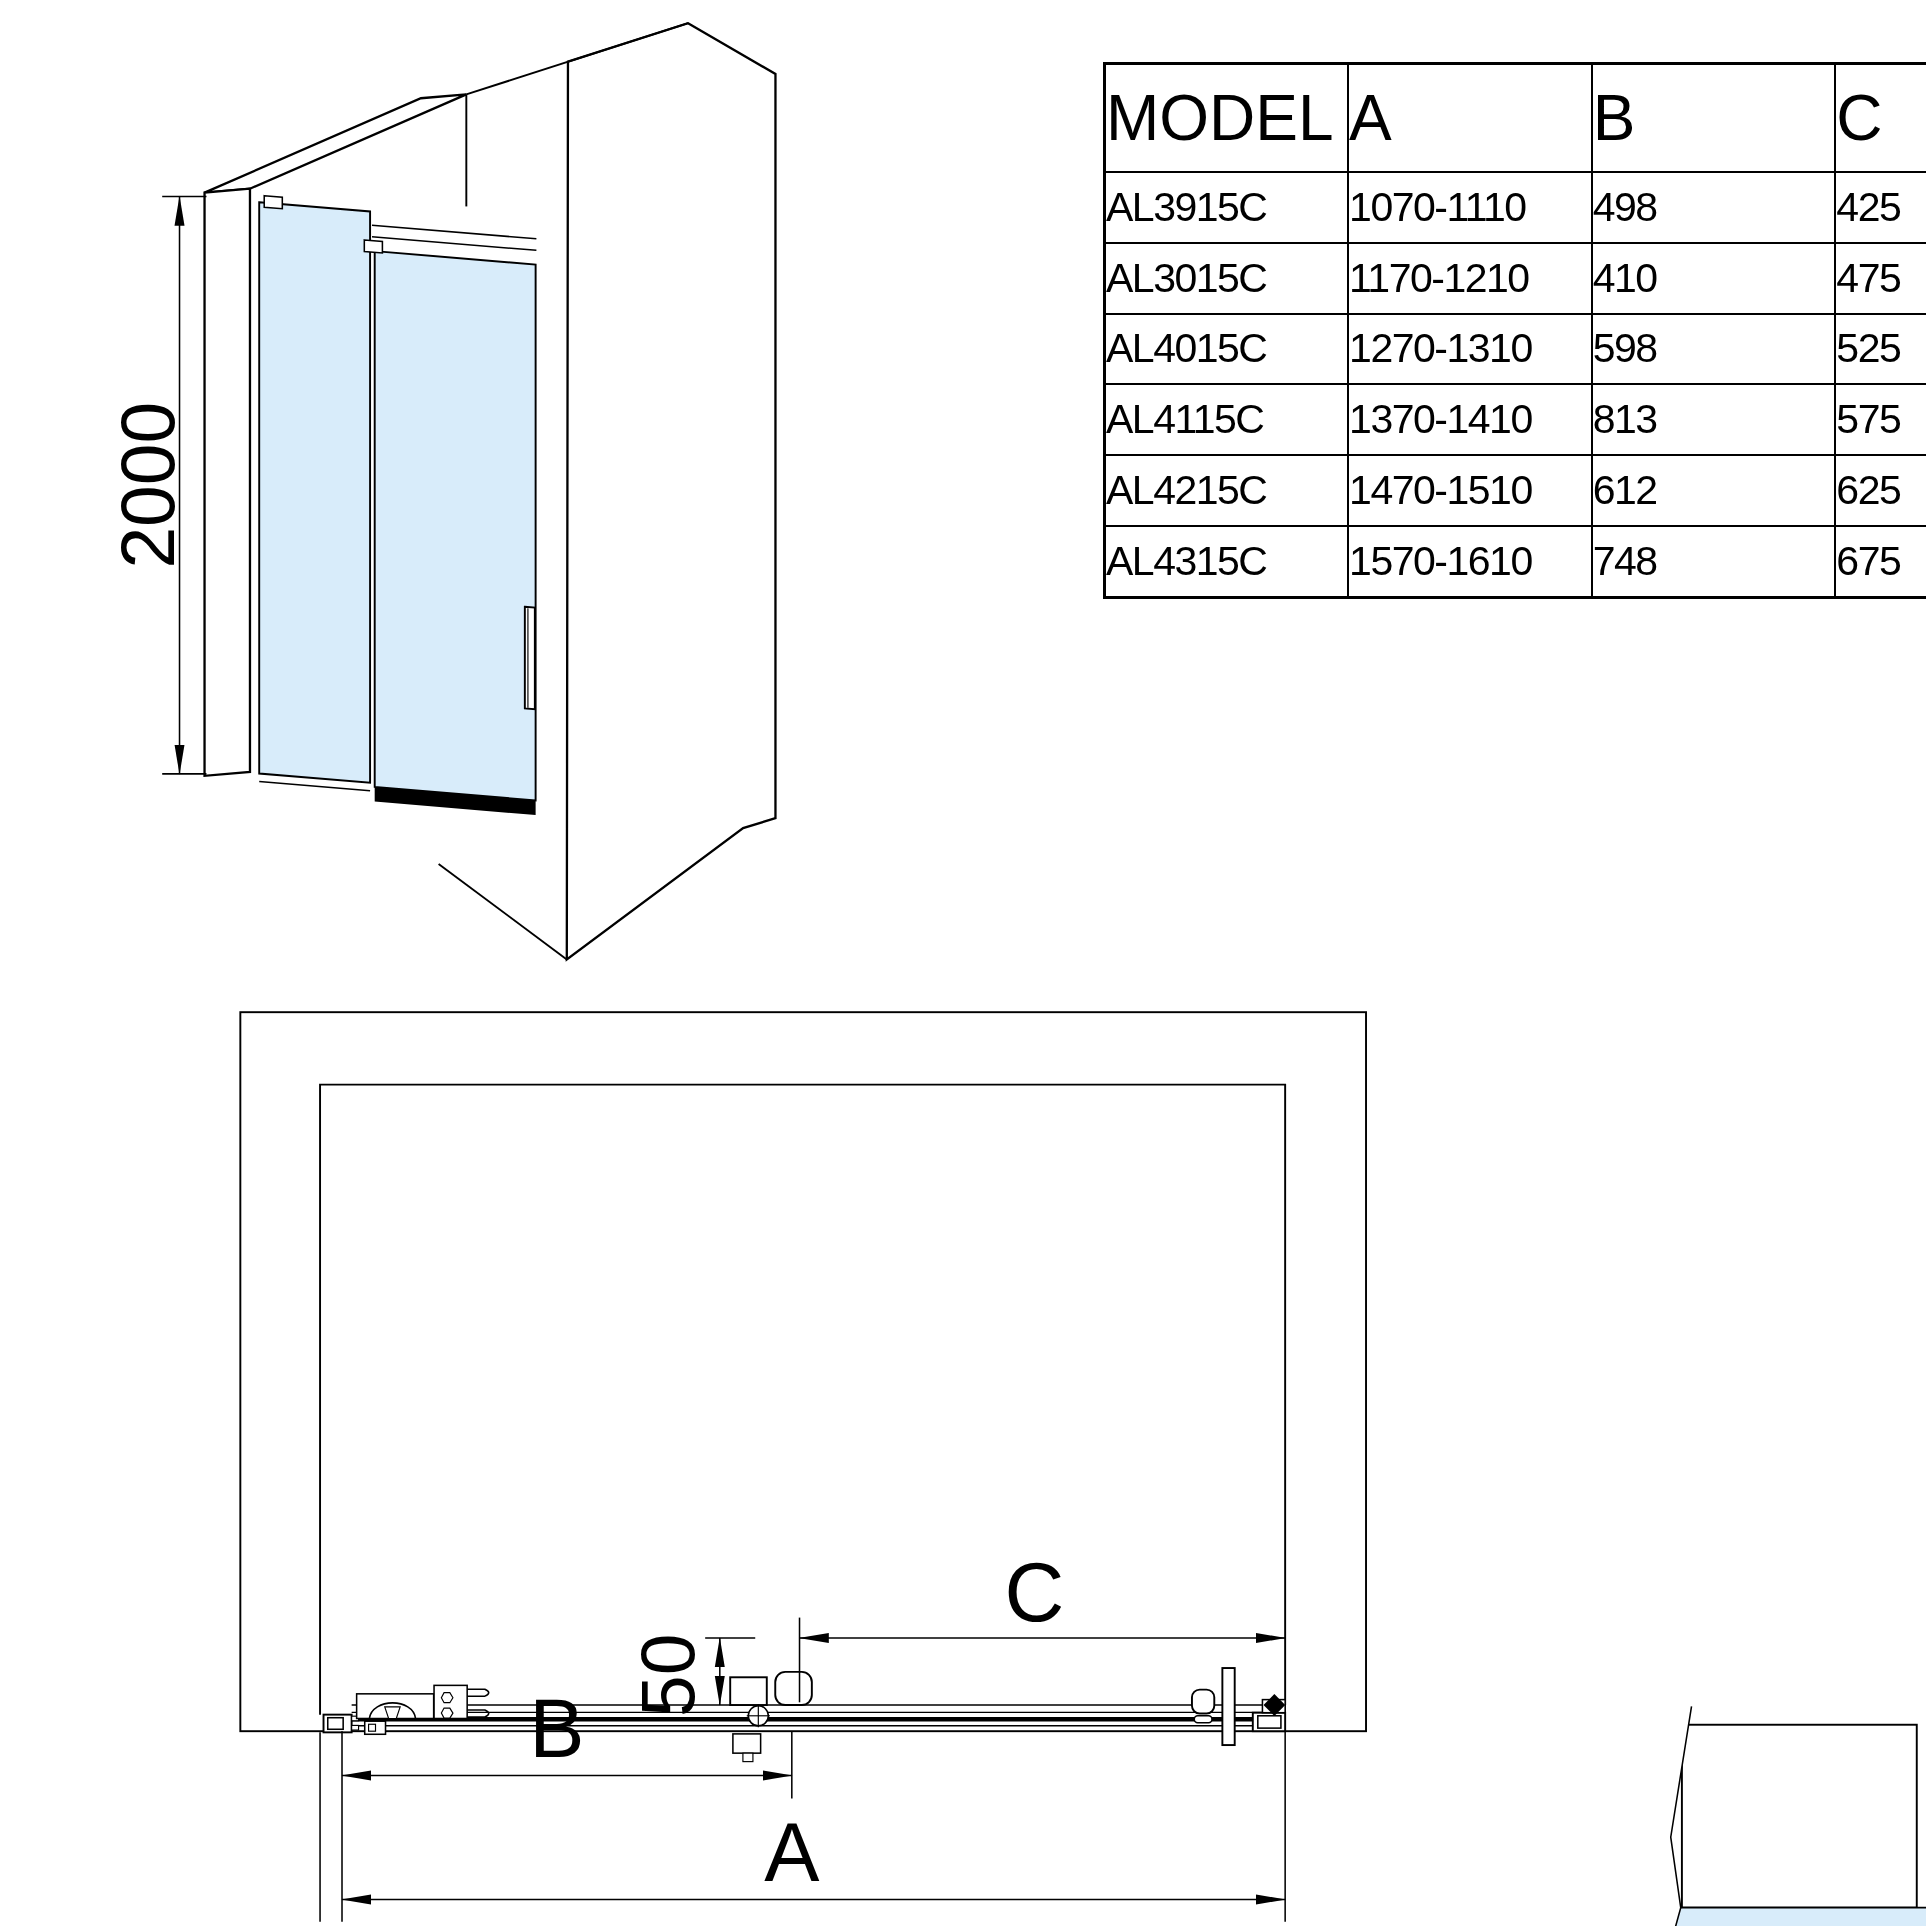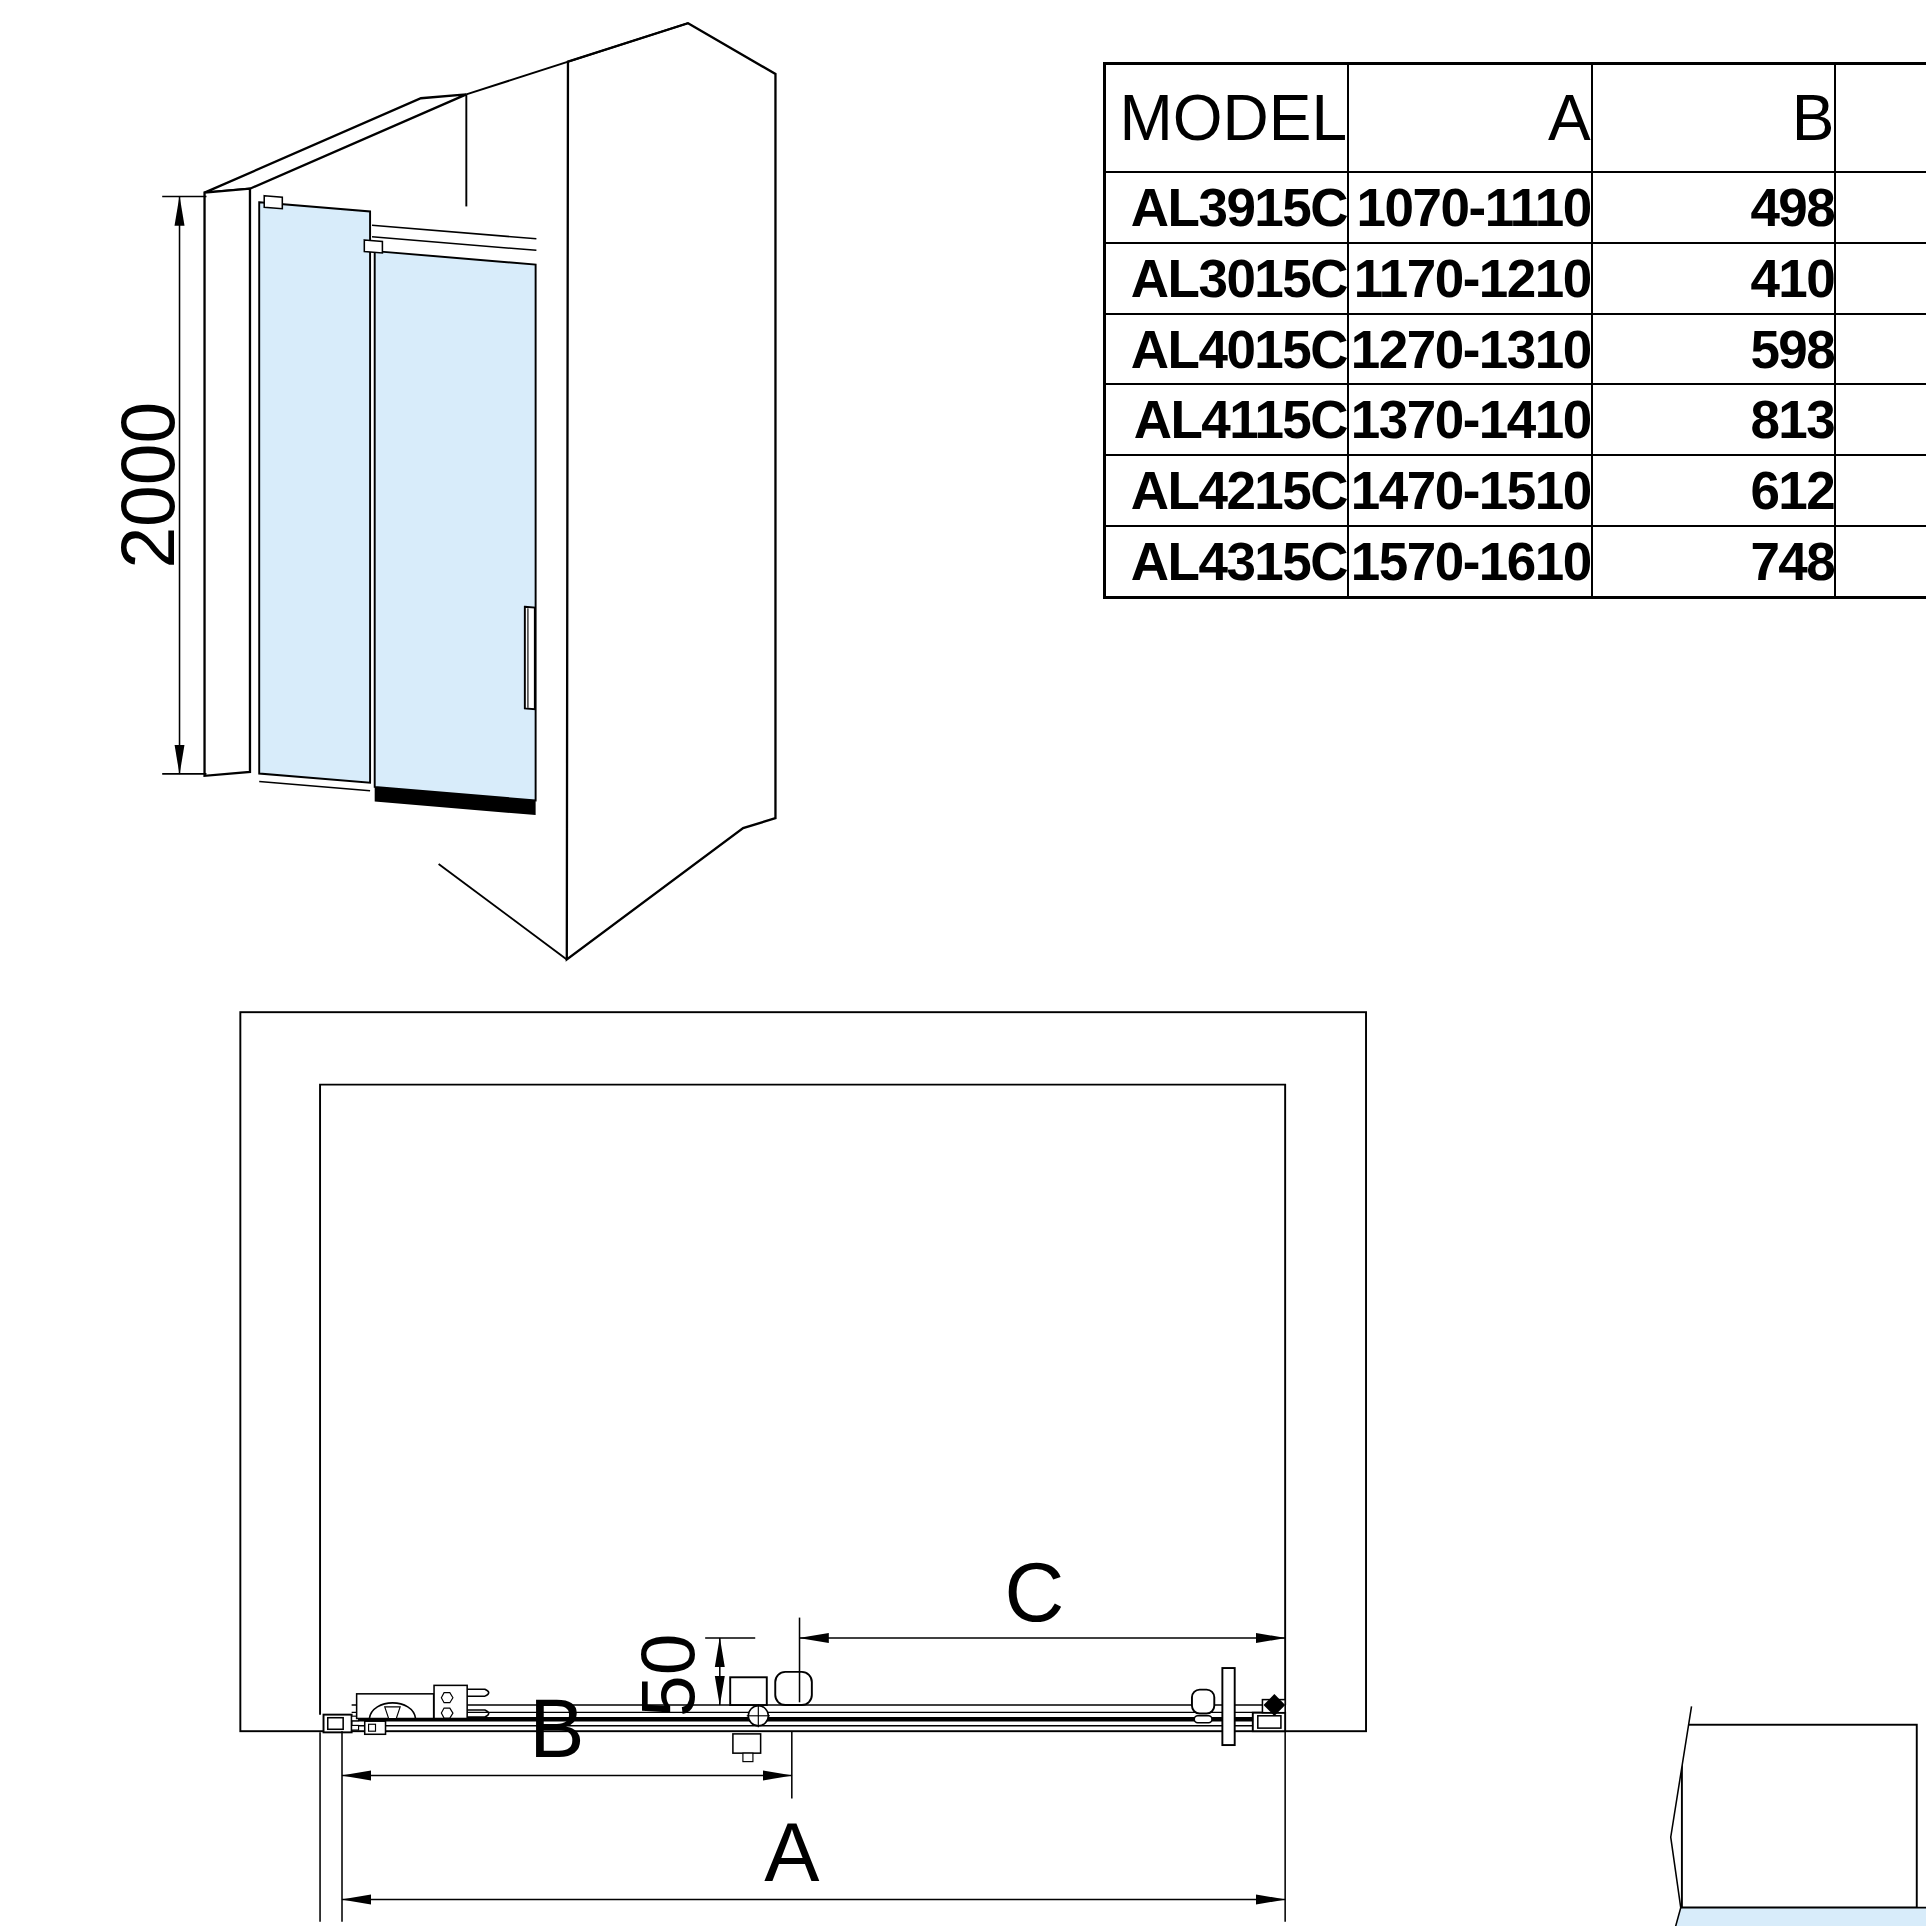--- a/index.html
+++ b/index.html
@@ -12,25 +12,25 @@
   .gl  { fill:#d8ecfa; stroke:#000; }
   .blk { fill:#000; stroke:none; }
   .s3 { stroke-width:3; } .s4 { stroke-width:4; } .s5 { stroke-width:5; }
   .s6 { stroke-width:6; } .s12 { stroke-width:12; }
   .dash { stroke-dasharray:30 22; }
   .dim  { font-family:"Liberation Sans", sans-serif; font-size:195px; fill:#000; }
   .dimL { font-family:"Liberation Sans", sans-serif; font-size:215px; fill:#000; }
   .dimS { font-family:"Liberation Sans", sans-serif; font-size:150px; fill:#000; }
   
   #size-table { border-collapse:collapse; width:100%; height:100%; table-layout:fixed; }
-  #size-table td, #size-table th { border:2.3px solid #000; text-align:right; vertical-align:middle;
+  #size-table td, #size-table th { border:2.3px solid #000; text-align:left; vertical-align:middle;
       font-weight:400; padding:0; }
   #size-table { border:3.5px solid #000; }
   #size-table th { font-size:64px; height:106px; }
-  #size-table td { font-size:53px; letter-spacing:-1.5px;font-weight:bold; }
+  #size-table td { font-size:41px; letter-spacing:-1.5px; }
 </style>
 </head>
 <body>
 
 <div id="root">
 
   <svg class="panel" style="left:116px; top:15.4px;" width="743" height="948" viewBox="0 0 1930 2460">
     <defs>
       <marker id="ie" viewBox="0 0 80 40" markerWidth="80" markerHeight="40" refX="76" refY="20" orient="auto" markerUnits="userSpaceOnUse">
           <path d="M0,7 L78,20 L0,33 Z" fill="#000"></path>

